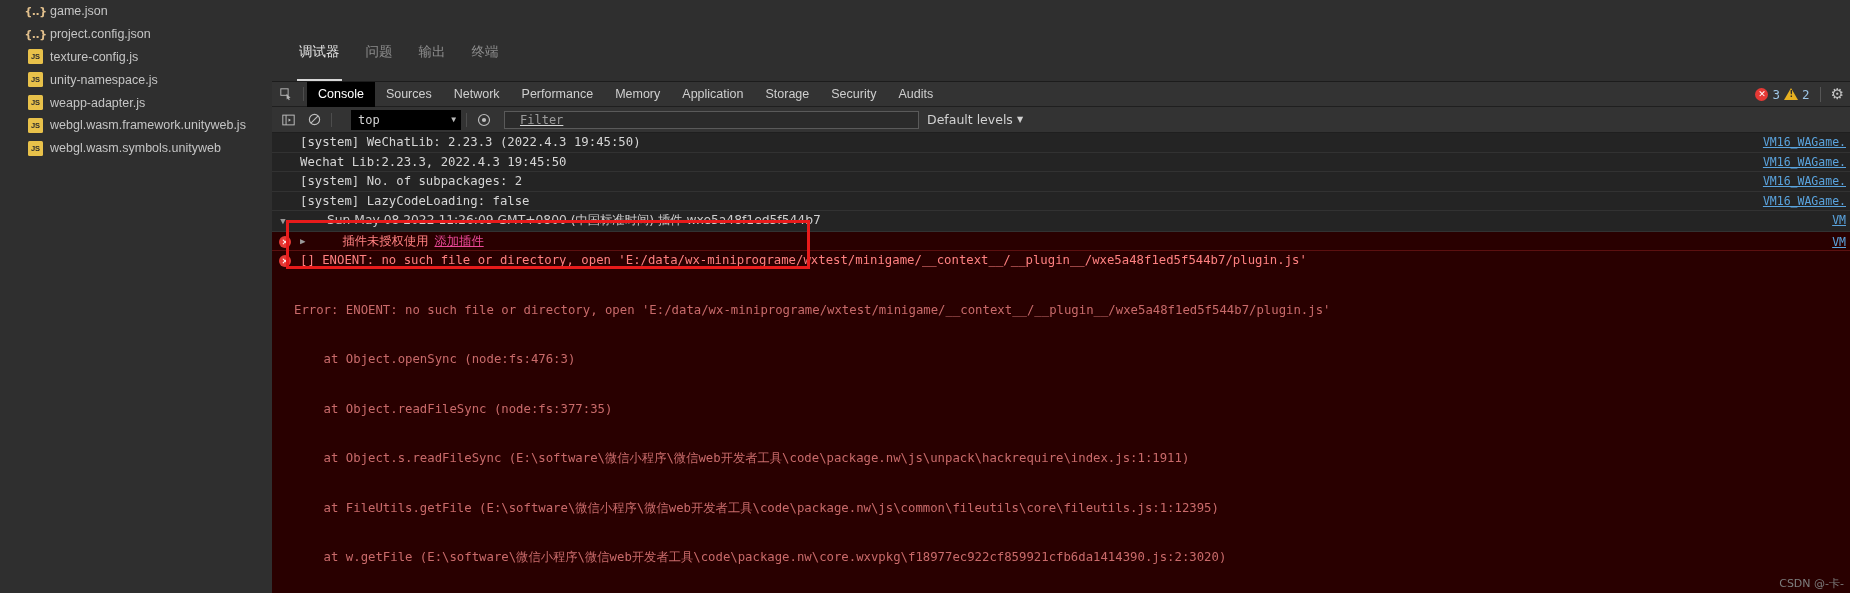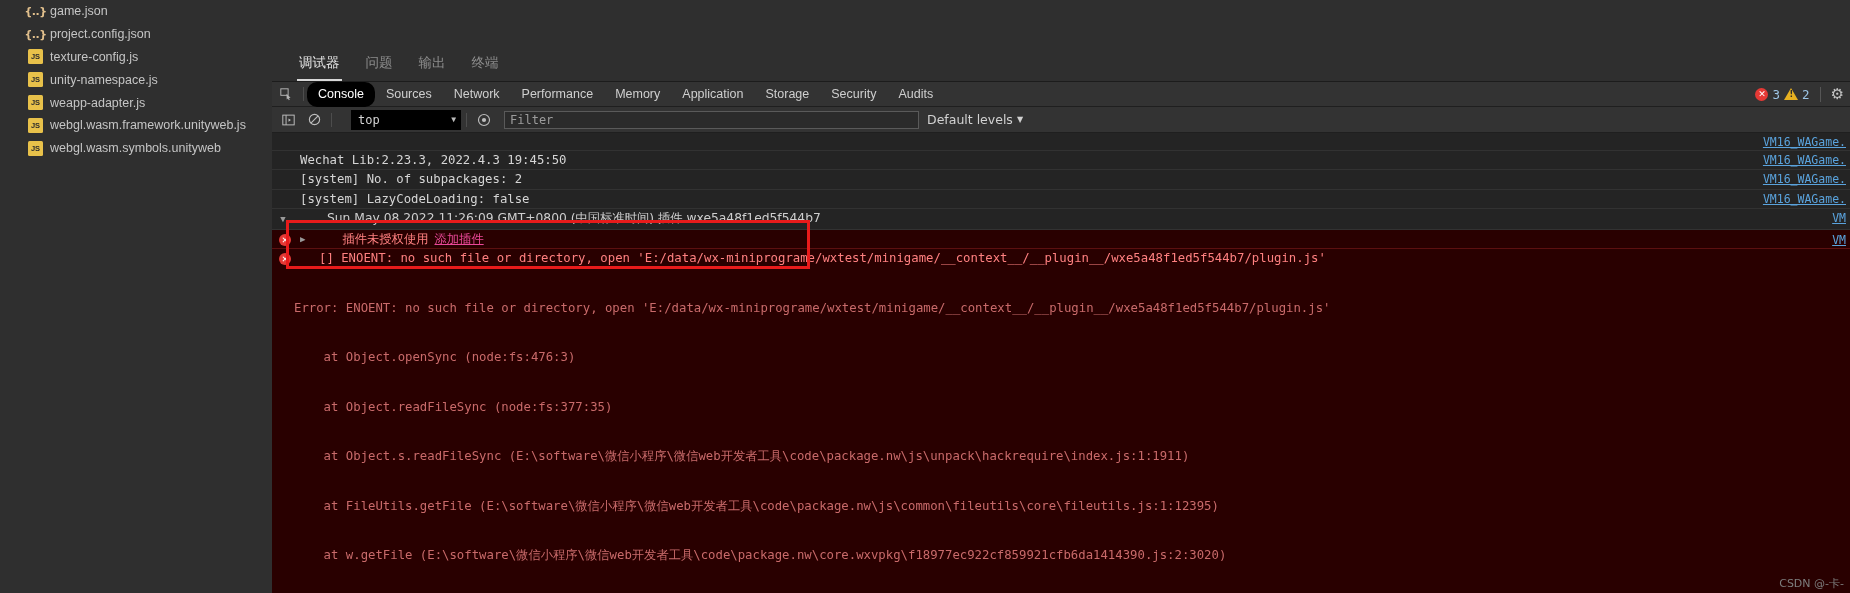--- a/index.html
+++ b/index.html
@@ -44,21 +44,21 @@
   .devtools { flex: 1; height: 593px; display: flex; flex-direction: column; background: #242424; }
 
   .panel-tabs {
     height: 82px;
     background: #2f2f2f;
     display: flex; align-items: flex-end;
     padding-left: 14px;
     border-bottom: 1px solid #1c1c1c;
   }
   .ptab {
-    padding: 0 13px 9px 13px;
+    padding: 0 13px 20px 13px;
     font-size: 13.5px;
     color: #8d8d8d;
     font-family: "DejaVu Sans", "Liberation Sans", sans-serif;
     position: relative;
     cursor: pointer;
   }
   .ptab.active { color: #e6e6e6; }
   .ptab.active::after {
     content: ""; position: absolute;
     left: 11px; right: 11px; bottom: 0; height: 2px;
@@ -76,21 +76,20 @@
     width: 28px; height: 25px;
     display: flex; align-items: center; justify-content: center;
     color: #b4b4b4; cursor: pointer;
   }
   .dt-sep { width: 1px; height: 14px; background: #4d4d4d; margin: 0 3px; }
   .dt-tab {
     padding: 0 11px; height: 25px;
     display: flex; align-items: center;
     color: #cfcfcf; cursor: pointer;
     white-space: nowrap;
-    border-radius: 10px;
   }
   .dt-tab.active { background: #000000; color: #ffffff; }
   .dt-right {
     margin-left: auto; display: flex; align-items: center;
     padding-right: 6px; gap: 4px;
   }
   .badge { display: flex; align-items: center; gap: 4px; font-size: 12px; }
   .dot-err {
     width: 13px; height: 13px; border-radius: 50%;
     background: #e53935; color: #fff;
@@ -134,23 +133,24 @@
     padding: 0 4px 0 6px; margin-left: 14px;
     color: #d4d4d4; font-size: 12px; cursor: pointer;
     font-family: "DejaVu Sans Mono", monospace;
   }
   .ctx-select .caret { margin-left: auto; font-size: 8px; color: #bbb; }
   .filter-input {
     flex: 1; max-width: 415px;
     height: 18px; margin: 0 6px;
     background: #2b2b2b; border: 1px solid #5a5a5a;
     color: #d6d6d6; font-size: 12px;
-    padding: 0 5px;
+    padding: 0 15px;
     font-family: "DejaVu Sans Mono", monospace;
     outline: none;
+    text-decoration: underline;
   }
   .filter-input::placeholder { color: #9c9c9c; }
   .levels {
     color: #d2d2d2; font-size: 12.5px;
     display: flex; align-items: center; gap: 4px;
     cursor: pointer; padding-right: 8px;
     font-family: "DejaVu Sans", sans-serif;
   }
 
   
@@ -325,20 +325,21 @@
       <div class="levels">
         <span>Default levels</span>
         <span style="font-size:8px;">▼</span>
       </div>
     </div>
 
     <div class="console">
 
       <div class="msg system">
         <div class="gut"></div>
+        <div class="body">[system] WeChatLib: 2.23.3 (2022.4.3 19:45:50)</div>
         <div class="srclink">VM16_WAGame.</div>
       </div>
       <div class="msg system">
         <div class="gut"></div>
         <div class="body">Wechat Lib:2.23.3, 2022.4.3 19:45:50</div>
         <div class="srclink">VM16_WAGame.</div>
       </div>
       <div class="msg system">
         <div class="gut"></div>
         <div class="body">[system] No. of subpackages: 2</div>
@@ -361,21 +362,21 @@
         <div class="body" style="display:flex;align-items:center;gap:6px;">
           <span class="arrow">▶</span>
           <span class="cn">插件未授权使用</span>
           <span class="link">添加插件</span>
         </div>
         <div class="srclink" style="top:2px;">VM</div>
       </div>
 
       <div class="msg error" style="flex-wrap:wrap;border-bottom:none;">
         <div class="gut"><span class="err-icon">✕</span></div>
-        <div class="body" style="overflow:hidden;margin-left:19px;">[] ENOENT: no such file or directory, open 'E:/data/wx-miniprograme/wxtest/minigame/__context__/__plugin__/wxe5a48f1ed5f544b7/plugin.js'</div>
+        <div class="body" style="overflow:hidden;">[] ENOENT: no such file or directory, open 'E:/data/wx-miniprograme/wxtest/minigame/__context__/__plugin__/wxe5a48f1ed5f544b7/plugin.js'</div>
 
         <div style="width:100%;">
           <div class="stack">Error: ENOENT: no such file or directory, open 'E:/data/wx-miniprograme/wxtest/minigame/__context__/__plugin__/wxe5a48f1ed5f544b7/plugin.js'</div>
           <div class="stack">    at Object.openSync (node:fs:476:3)</div>
           <div class="stack">    at Object.readFileSync (node:fs:377:35)</div>
           <div class="stack">    at Object.s.readFileSync (E:\software\微信小程序\微信web开发者工具\code\package.nw\js\unpack\hackrequire\index.js:1:1911)</div>
           <div class="stack">    at FileUtils.getFile (E:\software\微信小程序\微信web开发者工具\code\package.nw\js\common\fileutils\core\fileutils.js:1:12395)</div>
           <div class="stack">    at w.getFile (E:\software\微信小程序\微信web开发者工具\code\package.nw\core.wxvpkg\f18977ec922cf859921cfb6da1414390.js:2:3020)</div>
           
           

